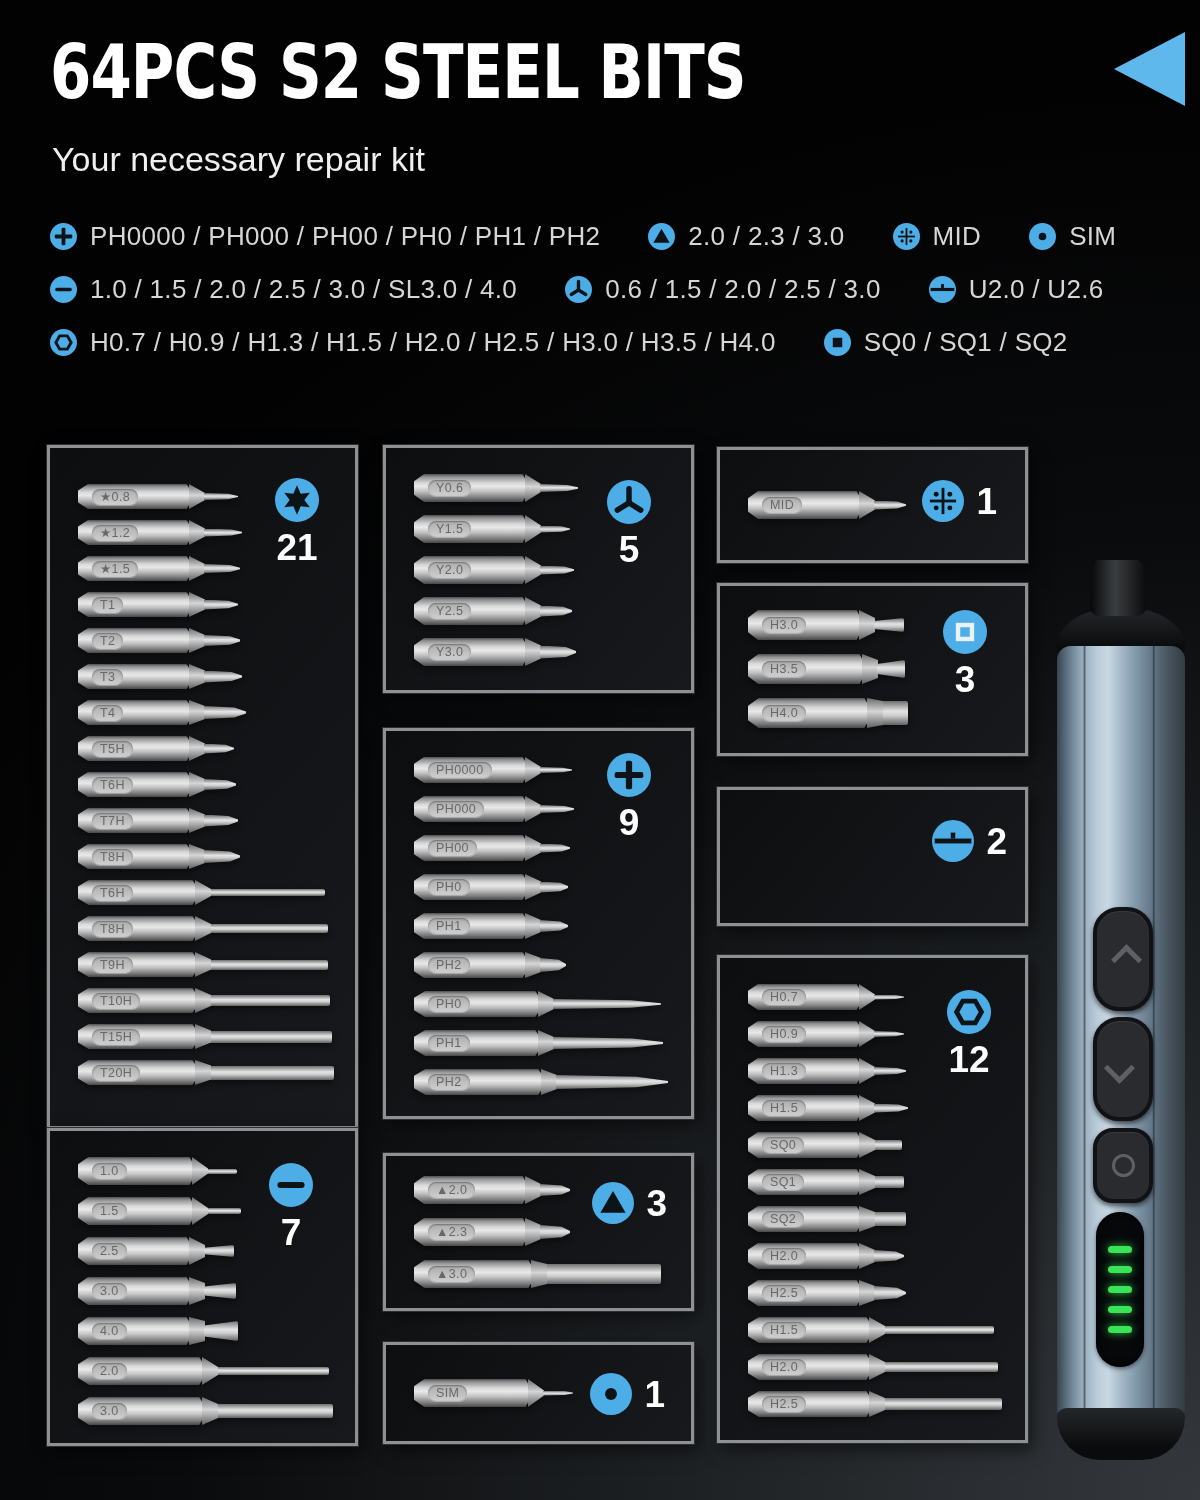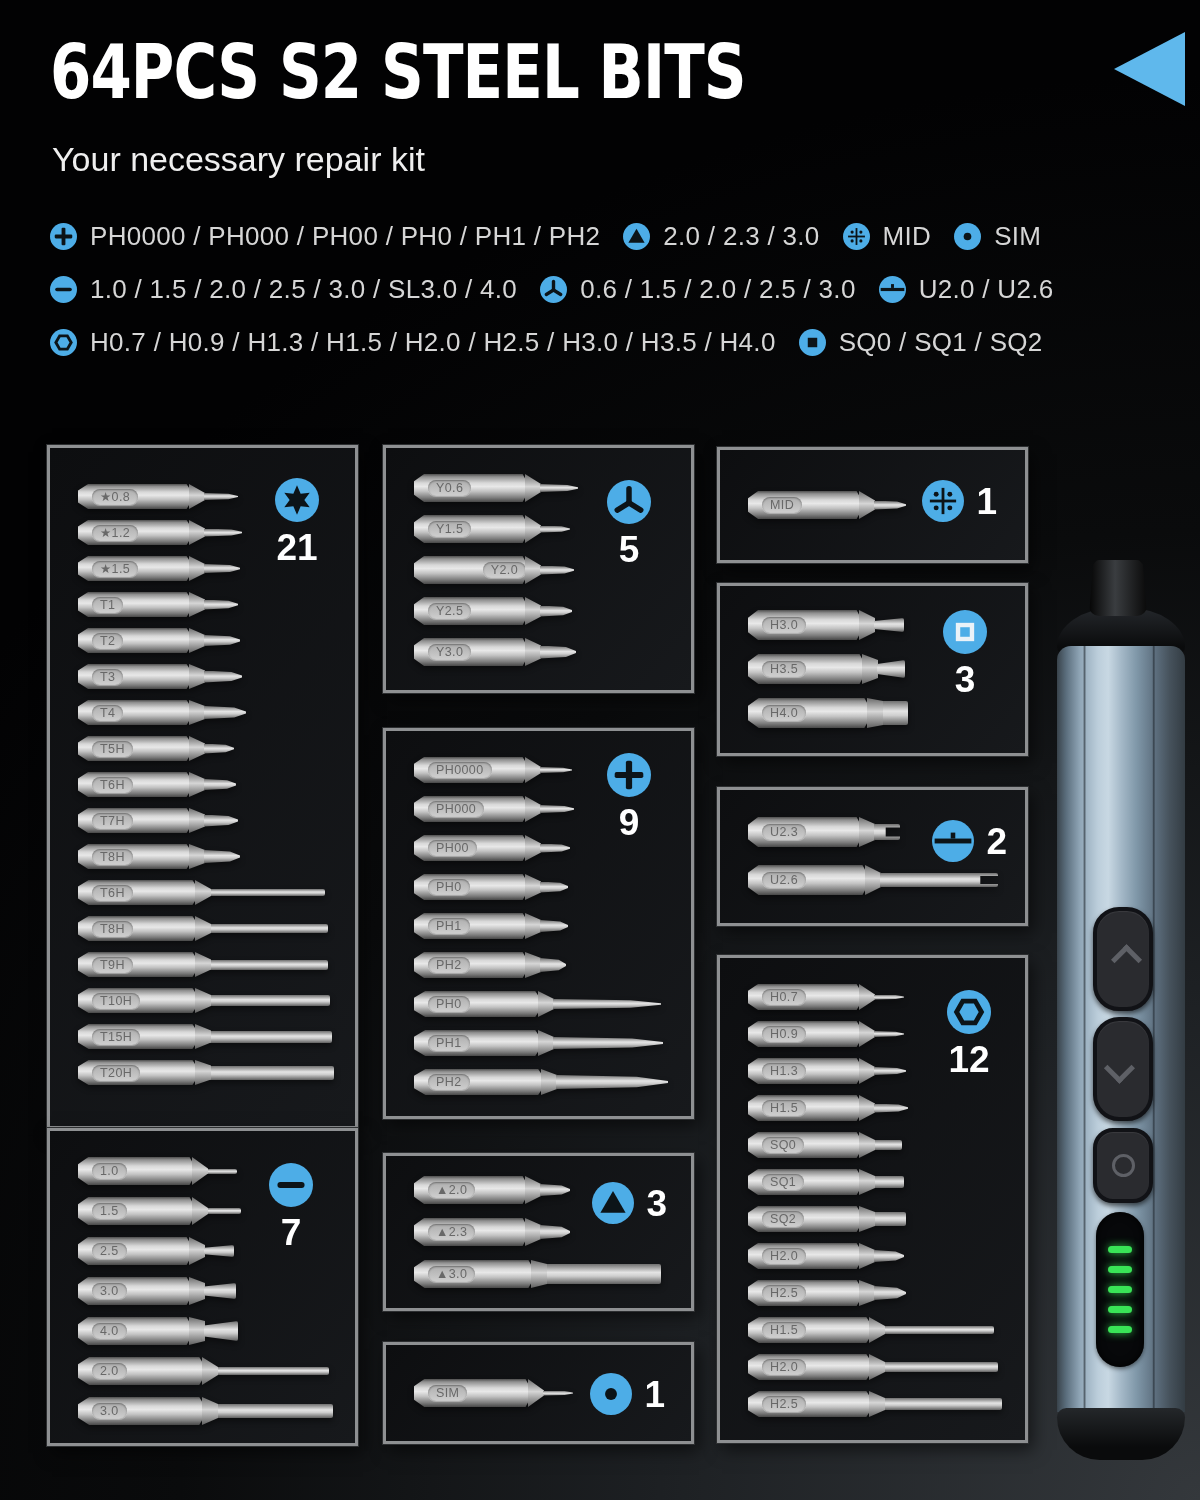--- a/index.html
+++ b/index.html
@@ -7,21 +7,21 @@
     font-family:"Liberation Sans",sans-serif;
     background:radial-gradient(125% 95% at 100% 100%, #34383c 0%, #1d2023 36%, #0a0b0c 68%, #020203 100%);}
   
   .title{position:absolute;left:50px;top:30px;color:#fff;font-family:"DejaVu Sans",sans-serif;
     font-weight:bold;font-size:66px;letter-spacing:-1px;transform:scaleX(.9) scaleY(1.12);transform-origin:left top;white-space:nowrap;}
   .subtitle{position:absolute;left:52px;top:140px;color:#efefef;font-size:34px;}
   .corner-tri{position:absolute;right:15px;top:32px;width:0;height:0;
     border-top:37px solid transparent;border-bottom:37px solid transparent;border-right:71px solid #5fb8ec;}
   
   .legend{position:absolute;left:50px;top:218px;display:flex;flex-direction:column;gap:17px;}
-  .legend-row{display:flex;gap:23px;align-items:center;height:36px;}
+  .legend-row{display:flex;gap:48px;align-items:center;height:36px;}
   .legend-group{display:flex;gap:13px;align-items:center;}
   .legend-icon{display:flex;}
   .legend-text{font-size:26px;color:#d6d6d6;letter-spacing:.3px;white-space:nowrap;}
   
   .box{position:absolute;border:3px solid #8e9092;background:linear-gradient(130deg,#0d0e10 0%,#17191c 100%);
     box-shadow:0 0 0 1px #2c2e30, 5px 7px 16px rgba(0,0,0,.55);}
   .bits{display:flex;flex-direction:column;align-items:flex-start;}
   .bit{display:flex;align-items:center;filter:drop-shadow(0 3px 3px rgba(0,0,0,.45));}
   .shank{position:relative;height:100%;display:flex;align-items:center;
     background:linear-gradient(180deg,#4e4e4e 0%,#8f8f8f 10%,#d8d8d8 32%,#e8e8e8 45%,#c2c2c2 62%,#7c7c7c 85%,#474747 100%);
@@ -380,21 +380,21 @@
           <div class="tip" style="width: 38px; height: 8px; clip-path: polygon(0px 0px, 72% 12%, 100% 42%, 100% 58%, 72% 88%, 0px 100%);"></div>
         </div>
         <div class="bit" style="height: 28px;">
           <div class="shank" style="width: 112px;">
             <span class="bit-label">Y1.5</span>
           </div>
           <div class="conn" style="clip-path: polygon(0px 0px, 100% 37.5%, 100% 62.5%, 0px 100%);"></div>
           <div class="tip" style="width: 30px; height: 7px; clip-path: polygon(0px 0px, 72% 12%, 100% 42%, 100% 58%, 72% 88%, 0px 100%);"></div>
         </div>
         <div class="bit" style="height: 28px;">
-          <div class="shank" style="width: 112px; justify-content: flex-end;">
+          <div class="shank" style="width: 112px;">
             <span class="bit-label">Y2.0</span>
           </div>
           <div class="conn" style="clip-path: polygon(0px 0px, 100% 33.9%, 100% 66.1%, 0px 100%);"></div>
           <div class="tip" style="width: 34px; height: 9px; clip-path: polygon(0px 0px, 72% 12%, 100% 42%, 100% 58%, 72% 88%, 0px 100%);"></div>
         </div>
         <div class="bit" style="height: 28px;">
           <div class="shank" style="width: 112px;">
             <span class="bit-label">Y2.5</span>
           </div>
           <div class="conn" style="clip-path: polygon(0px 0px, 100% 30.4%, 100% 69.6%, 0px 100%);"></div>
@@ -606,36 +606,20 @@
       <span class="badge-icon">
           <svg width="44" height="44" viewBox="0 0 24 24">
             <circle cx="12" cy="12" r="12" fill="#4dade7"></circle>
             <rect x="8.2" y="8.2" width="7.6" height="7.6" fill="none" stroke="#eaf2f8" stroke-width="2.4"></rect>
           </svg>
         </span>
       <span class="badge-count">3</span>
     </div>
   </div>
   <div class="box" style="left: 717px; top: 787px; width: 305px; height: 133px;">
-    <div class="bits" style="padding: 27px 0px 0px 28px; gap: 18px;">
-        <div class="bit" style="height: 30px;">
-          <div class="shank" style="width: 112px;">
-            <span class="bit-label">U2.3</span>
-          </div>
-          <div class="conn" style="clip-path: polygon(0px 0px, 100% 23.3%, 100% 76.7%, 0px 100%);"></div>
-          <div class="tip" style="width: 26px; height: 16px; clip-path: polygon(0px 0px, 100% 0px, 100% 22%, 45% 22%, 45% 78%, 100% 78%, 100% 100%, 0px 100%);"></div>
-        </div>
-        <div class="bit" style="height: 30px;">
-          <div class="shank" style="width: 118px;">
-            <span class="bit-label">U2.6</span>
-          </div>
-          <div class="conn" style="clip-path: polygon(0px 0px, 100% 26.7%, 100% 73.3%, 0px 100%);"></div>
-          <div class="tip" style="width: 118px; height: 14px; clip-path: polygon(0px 0px, 100% 0px, 100% 22%, 85% 22%, 85% 78%, 100% 78%, 100% 100%, 0px 100%);"></div>
-        </div>
-      </div>
     <div class="badge row" style="top: 30px; right: 18px;">
       <span class="badge-icon">
           <svg width="42" height="42" viewBox="0 0 24 24">
             <circle cx="12" cy="12" r="12" fill="#4dade7"></circle>
             <rect x="1.5" y="10.6" width="21" height="2.8" fill="#0c1418"></rect>
             <rect x="10.7" y="7.2" width="2.6" height="3.4" fill="#0c1418"></rect>
           </svg>
         </span>
       <span class="badge-count">2</span>
     </div>

